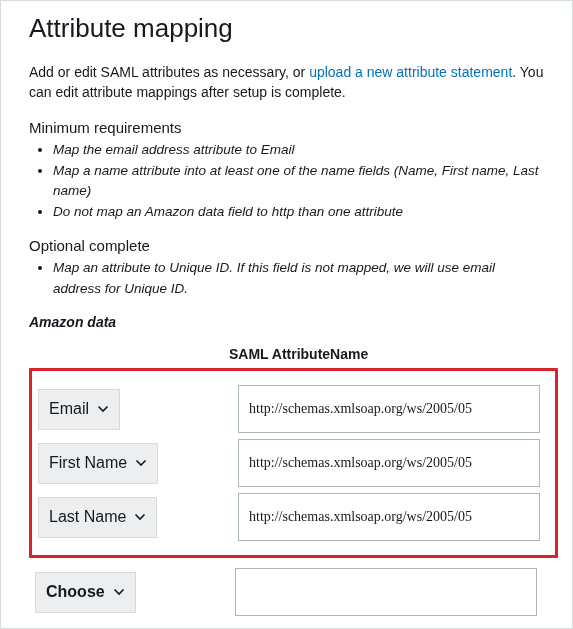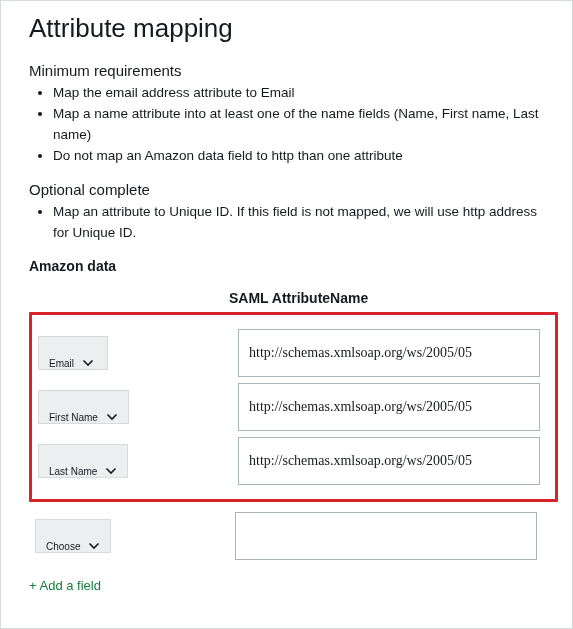--- a/index.html
+++ b/index.html
@@ -35,68 +35,69 @@
     cursor: pointer;
   }
   h4.section {
     font-size: 15px;
     font-weight: 400;
     margin: 12px 0 4px 0;
   }
   ul.bullets {
     margin: 2px 12px 14px 0;
     padding-left: 24px;
+    font-style: italic;
   }
   ul.bullets li {
     font-size: 13.5px;
     line-height: 1.55;
     color: #16191f;
   }
   .mapping-area {
     margin-top: 6px;
   }
   .col-headers {
     display: flex;
     font-weight: 700;
     font-size: 14px;
     margin-bottom: 6px;
   }
-  .col-headers .col-a { width: 200px; }
+  .col-headers .col-a { width: 200px; font-style: italic; }
   .col-headers .col-b { flex: 1; margin-top: 32px; }
   .highlight-box {
     border: 3px solid #d8232a;
     padding: 8px 10px 8px 6px;
     margin: 0 0 10px 0;
     border-radius: 1px;
   }
   .map-row {
     display: flex;
     align-items: center;
     margin: 6px 0;
   }
   .dropdown {
     box-sizing: border-box;
     background: #eceeef;
     border: 1px solid #d5dbdb;
     padding: 0 10px;
-    height: 34px;
+    height: 41px;
     display: inline-flex;
-    align-items: flex-end;
+    align-items: center;
     gap: 8px;
     cursor: pointer;
-    font-size: 10px;
+    font-size: 16px;
     color: #16191f;
     margin-right: 0;
     min-width: 70px;
   }
   .dropdown-cell {
     width: 200px;
     display: flex;
   }
-  .plain-row .dropdown-cell { width: 200px; }
+  .plain-row .dropdown-cell { width: 200px; font-weight: bold; }
   .textfield {
     box-sizing: border-box;
     flex: 1;
     height: 48px;
     border: 1px solid #aab7b8;
     padding: 0 10px;
     font-size: 14px;
     font-family: Liberation Serif, serif;
     color: #16191f;
     outline: none;
@@ -145,31 +146,34 @@
   }
   svg.chevron { flex: none; }
 </style>
 </head>
 <body>
 
 <div class="frame">
 
   <h1 class="page-title">Attribute mapping</h1>
 
+  <p class="intro">
+    <span>Add or edit SAML attributes as necessary, or </span><a class="link">upload a new attribute statement</a><span>. You can edit attribute mappings after setup is complete.</span>
+  </p>
 
   <h4 class="section">Minimum requirements</h4>
   <ul class="bullets">
     <li>Map the email address attribute to Email</li>
     <li>Map a name attribute into at least one of the name fields (Name, First name, Last name)</li>
     <li>Do not map an Amazon data field to http than one attribute</li>
   </ul>
 
   <h4 class="section">Optional complete</h4>
   <ul class="bullets">
-    <li>Map an attribute to Unique ID. If this field is not mapped, we will use http address for Unique ID.</li>
+    <li>Map an attribute to Unique ID. If this field is not mapped, we will use email address for Unique ID.</li>
   </ul>
 
   <div class="mapping-area">
     <div class="col-headers">
       <div class="col-a">Amazon data</div>
       <div class="col-b">SAML AttributeName</div>
     </div>
 
     <div class="highlight-box">
 

